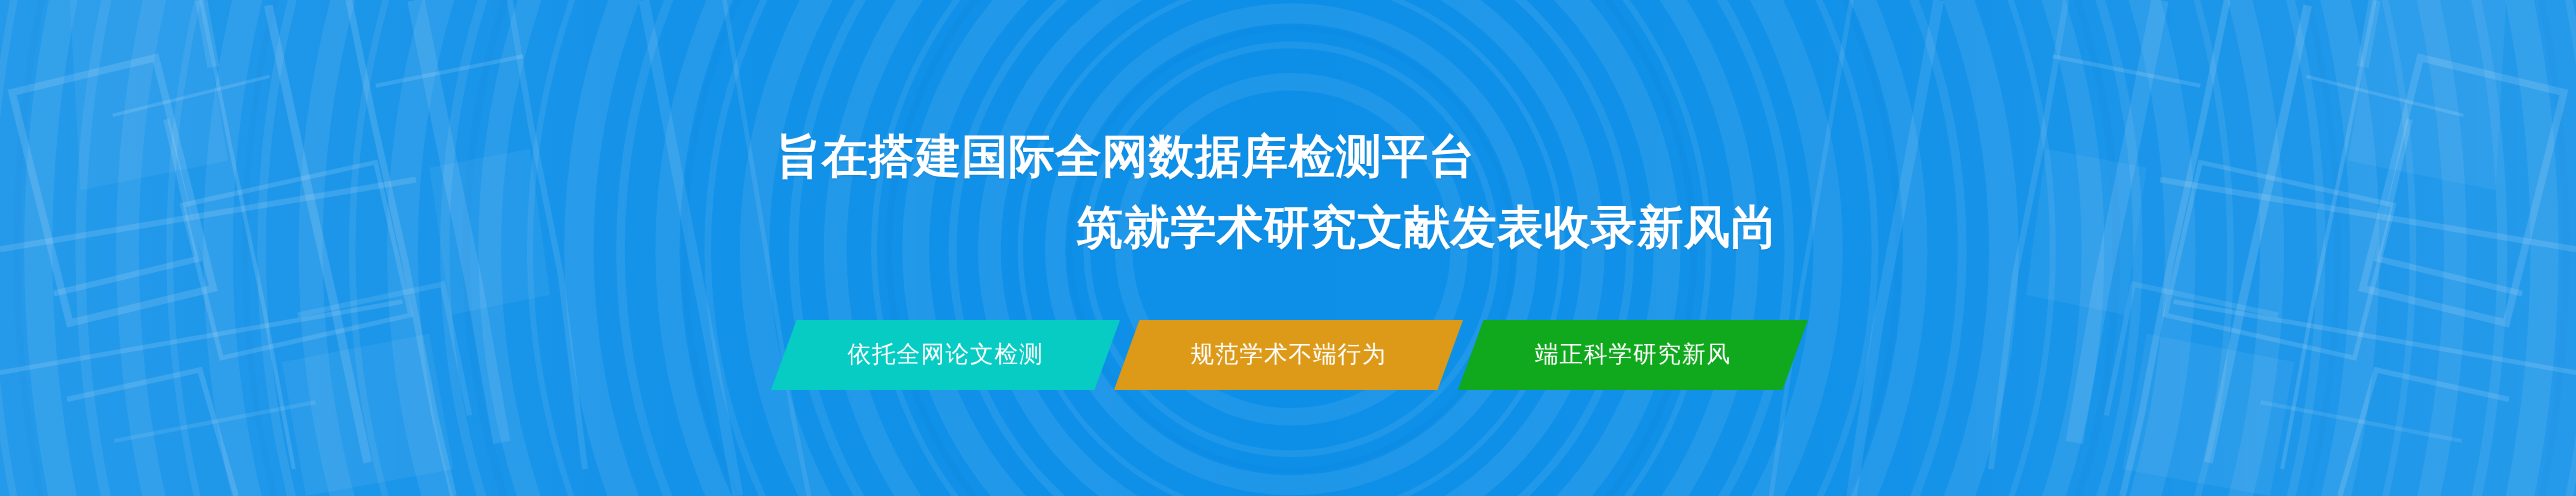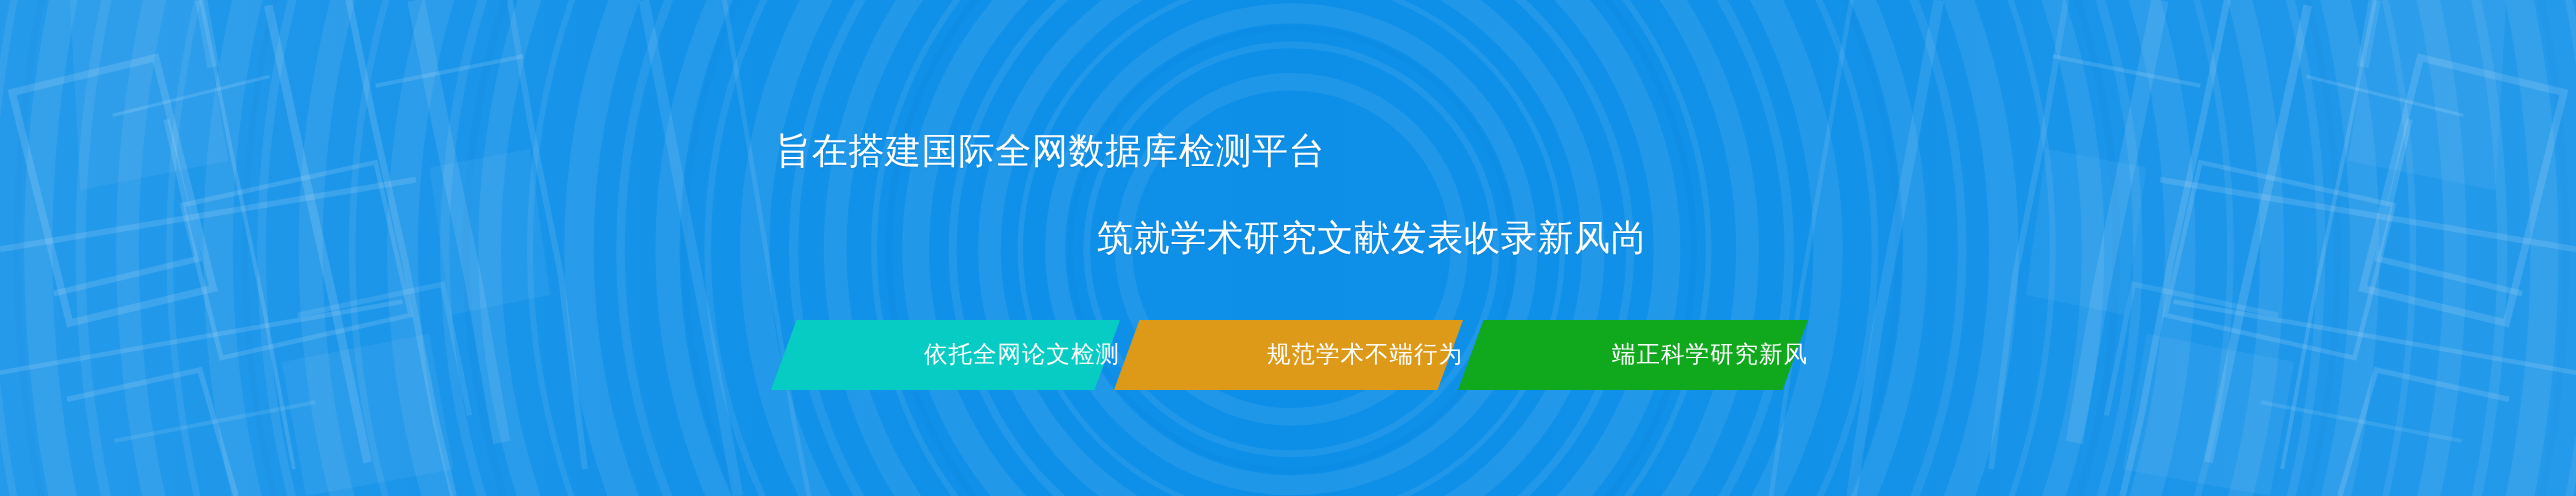--- a/index.html
+++ b/index.html
@@ -22,44 +22,44 @@
     height: 496px;
   }
   #content {
     position: absolute;
     inset: 0;
     z-index: 5;
   }
   .headline {
     position: absolute;
     color: #ffffff;
-    font-weight: normal;
-    font-size: 36px;
+    font-weight: bold;
+    font-size: 46px;
     line-height: 1;
     letter-spacing: 0.7px;
     white-space: nowrap;
     text-shadow: 0 0.7px 1.3px rgba(0,60,120,0.18);
   }
   #headline-line-1 { left: 775px; top: 133px; }
-  #headline-line-2 { left: 1077px; top: 220px; margin-left: 20px; }
+  #headline-line-2 { left: 1077px; top: 204px; }
 
   #tag-band {
     position: absolute;
     left: 771px;
     top: 320px;
     width: 1036px;
     height: 70px;
   }
   .tag {
     position: absolute;
     top: 0;
     height: 70px;
     display: flex;
     align-items: center;
-    justify-content: flex-end;
+    justify-content: center;
   }
   .tag-label {
     position: relative;
     color: #ffffff;
     font-size: 23.5px;
     line-height: 1;
     white-space: nowrap;
     letter-spacing: 1px;
     z-index: 2;
   }

